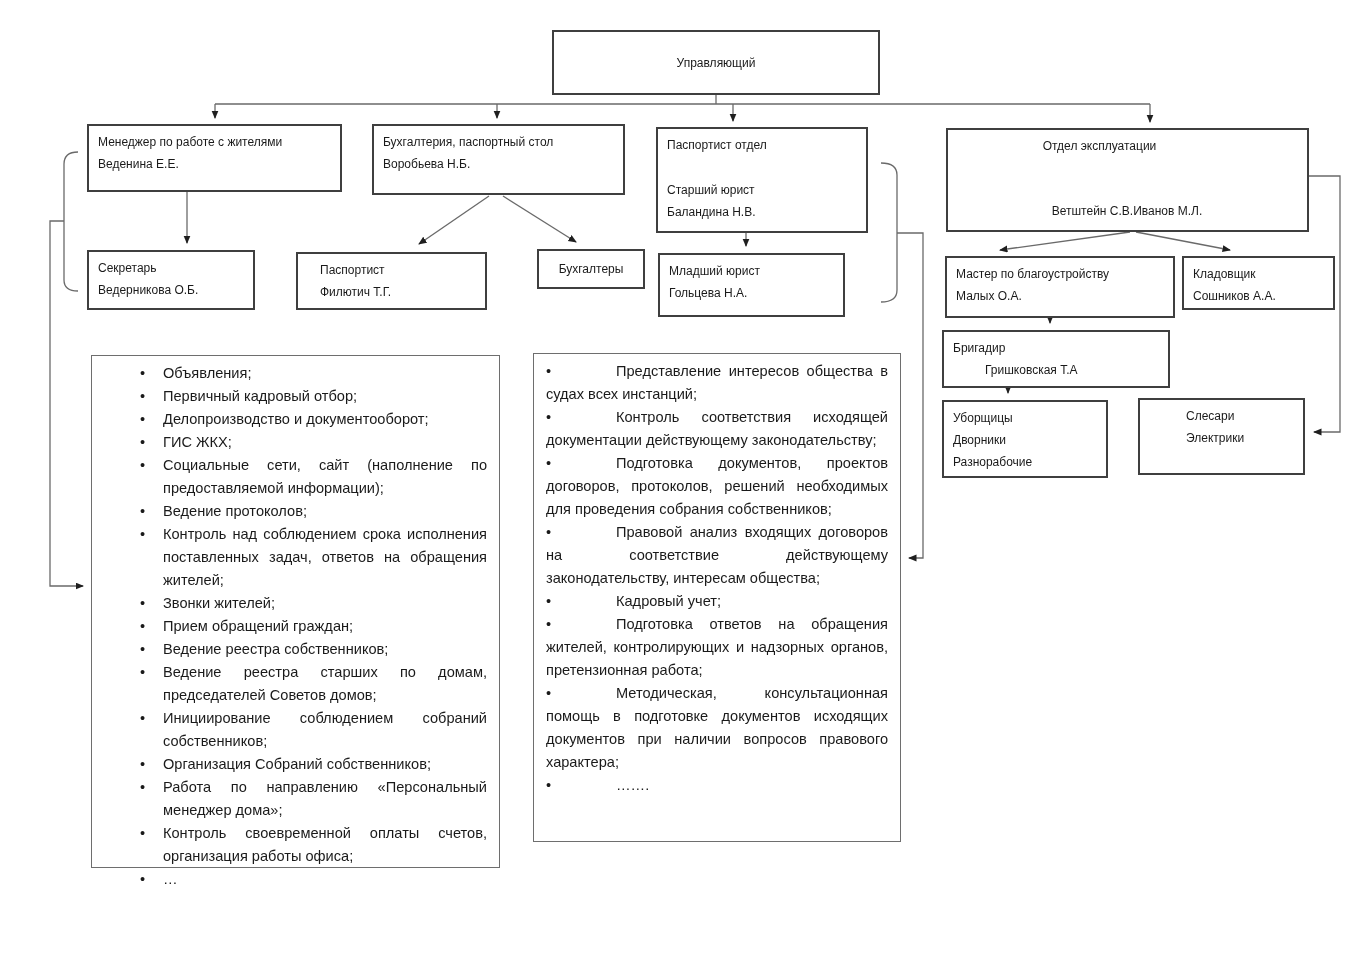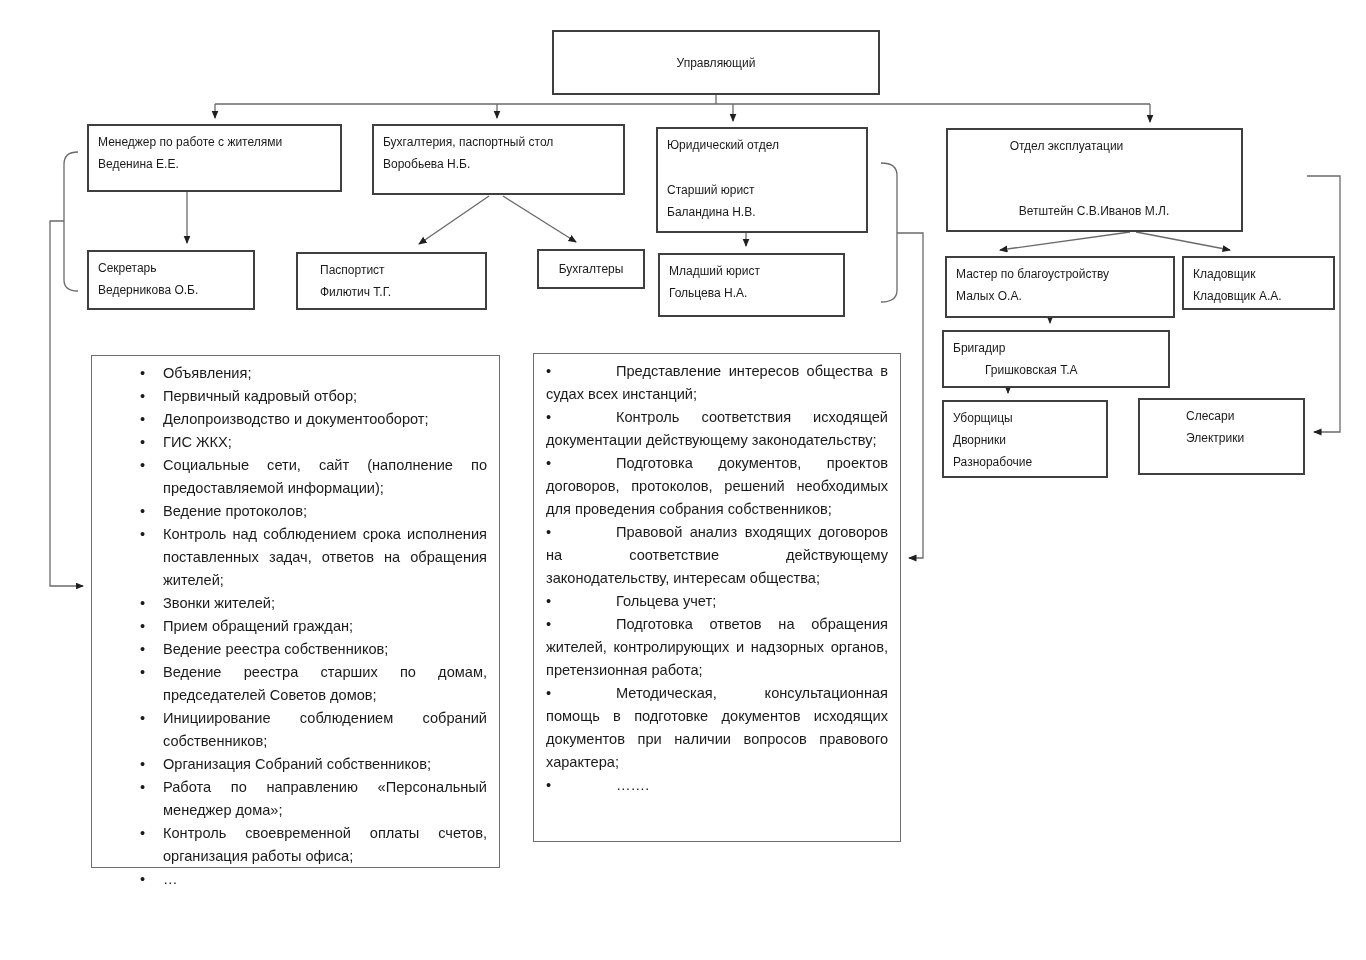--- a/index.html
+++ b/index.html
@@ -65,26 +65,26 @@
     <div>Менеджер по работе с жителями</div>
     <div>Веденина Е.Е.</div>
   </div>
 
   <div class="node" style="left:372px;top:124px;width:253px;height:71px;">
     <div>Бухгалтерия, паспортный стол</div>
     <div>Воробьева Н.Б.</div>
   </div>
 
   <div class="node" style="left:656px;top:127px;width:212px;height:106px;">
-    <div>Юридический отдел</div>
+    <div>Паспортист отдел</div>
     <div class="gap-top">Старший юрист</div>
     <div>Баландина Н.В.</div>
   </div>
 
-  <div class="node" style="left:946px;top:128px;width:297px;height:104px;">
+  <div class="node" style="left:946px;top:128px;width:363px;height:104px;">
     <div class="title-offset">Отдел эксплуатации</div>
     <div class="names-row">
       <span>Ветштейн С.В.</span>
       <span>Иванов М.Л.</span>
     </div>
   </div>
 
   <div class="node" style="left:87px;top:250px;width:168px;height:60px;">
     <div>Секретарь</div>
     <div>Ведерникова О.Б.</div>
@@ -104,21 +104,21 @@
     <div>Гольцева Н.А.</div>
   </div>
 
   <div class="node" style="left:945px;top:256px;width:230px;height:62px;">
     <div>Мастер по благоустройству</div>
     <div>Малых О.А.</div>
   </div>
 
   <div class="node" style="left:1182px;top:256px;width:153px;height:54px;">
     <div>Кладовщик</div>
-    <div>Кладовщик А.А.</div>
+    <div>Сошников А.А.</div>
   </div>
 
   <div class="node" style="left:942px;top:330px;width:228px;height:58px;">
     <div>Бригадир</div>
     <div class="indent">Гришковская Т.А</div>
   </div>
 
   <div class="node" style="left:942px;top:400px;width:166px;height:78px;">
     <div>Уборщицы</div>
     <div>Дворники</div>
@@ -150,20 +150,20 @@
         <li>…</li>
       </ul>
   </div>
 
   <div class="listbox" style="left:533px;top:353px;width:368px;height:489px;">
     <ul class="duty tabbed">
         <li>Представление интересов общества в судах всех инстанций;</li>
         <li>Контроль соответствия исходящей документации действующему законодательству;</li>
         <li>Подготовка документов, проектов договоров, протоколов, решений необходимых для проведения собрания собственников;</li>
         <li>Правовой анализ входящих договоров на соответствие действующему законодательству, интересам общества;</li>
-        <li>Гольцева учет;</li>
+        <li>Кадровый учет;</li>
         <li>Подготовка ответов на обращения жителей, контролирующих и надзорных органов, претензионная работа;</li>
         <li>Методическая, консультационная помощь в подготовке документов исходящих документов при наличии вопросов правового характера;</li>
         <li>…….</li>
       </ul>
   </div>
 
 </div>
 
 </body></html>

